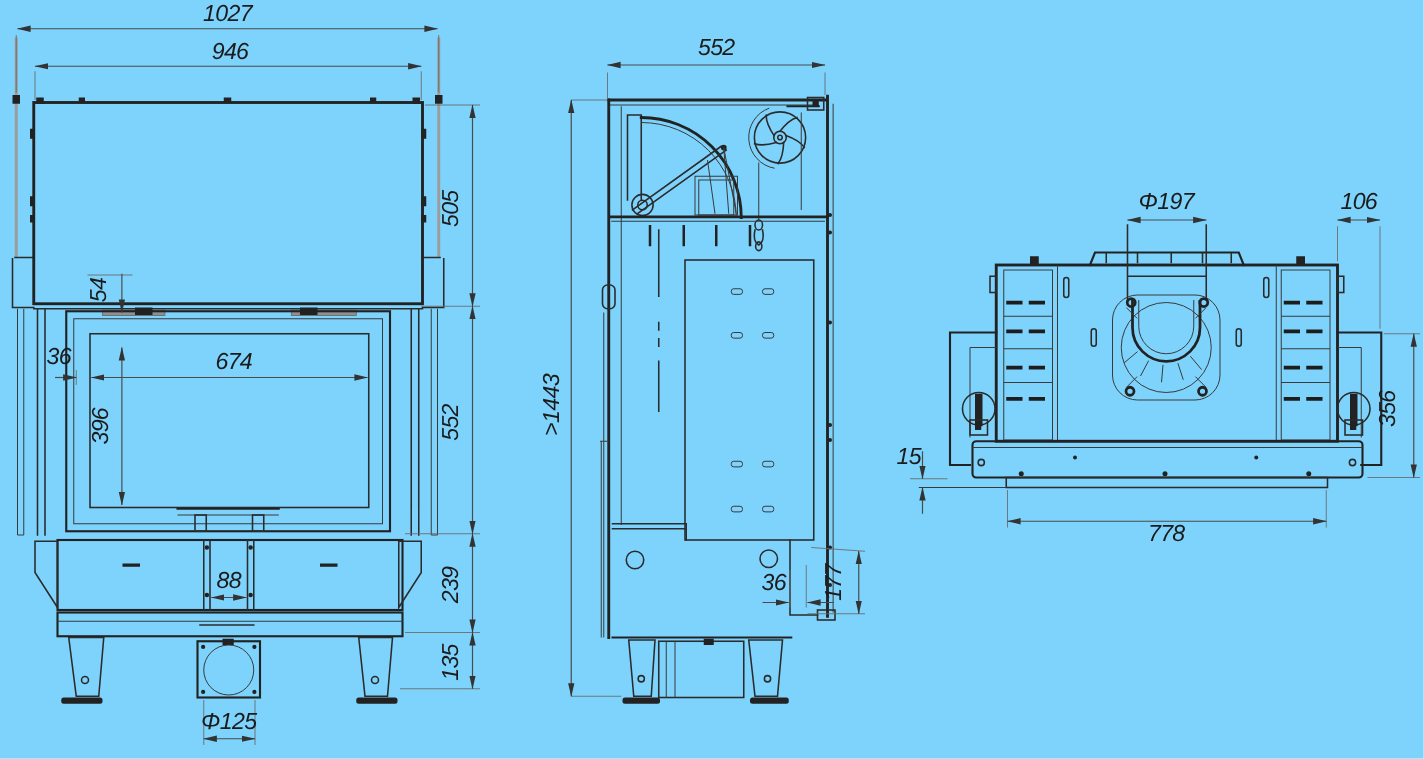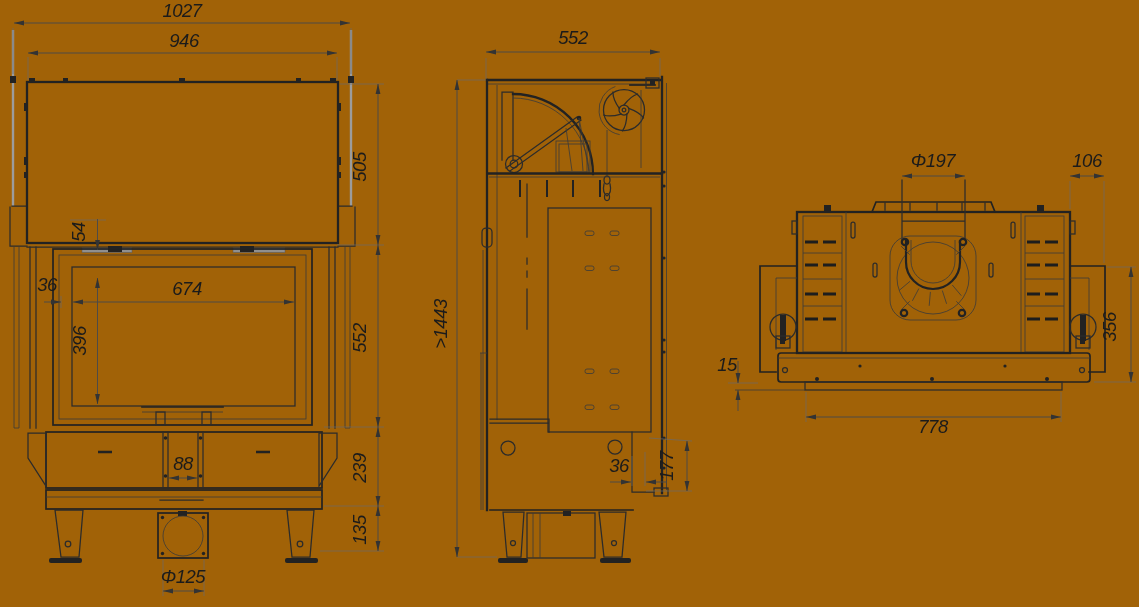--- a/index.html
+++ b/index.html
@@ -1,16 +1,16 @@
 <!DOCTYPE html>
 <html><head>
 <meta charset="utf-8">
 <style>
   html,body{margin:0;padding:0;background:#fff;}
-  .stage{position:relative;width:1139px;height:607px;background:#a16207;overflow:hidden;
+  .stage{position:relative;width:1139px;height:607px;background:#7dd3fc;overflow:hidden;
          font-family:"Liberation Sans",sans-serif;}
   svg{display:block}
   .s1{stroke:#222;stroke-width:2.3;fill:none;stroke-linecap:square}
   .s1b{stroke:#222;stroke-width:1.7;fill:none;stroke-linecap:square}
   .s2{stroke:#2b2b2b;stroke-width:1.25;fill:none;stroke-linecap:square}
   .s3{stroke:#3a3a3a;stroke-width:0.8;fill:none}
   .gray{stroke:#9c9c9c;stroke-width:2.4;fill:none}
   .dim{stroke:#4a4a4a;stroke-width:0.95;fill:none}
   .ext{stroke:#6a6a6a;stroke-width:0.7;fill:none}
   .slat{stroke:#1d1d1d;stroke-width:3;fill:none;stroke-dasharray:13 5}

